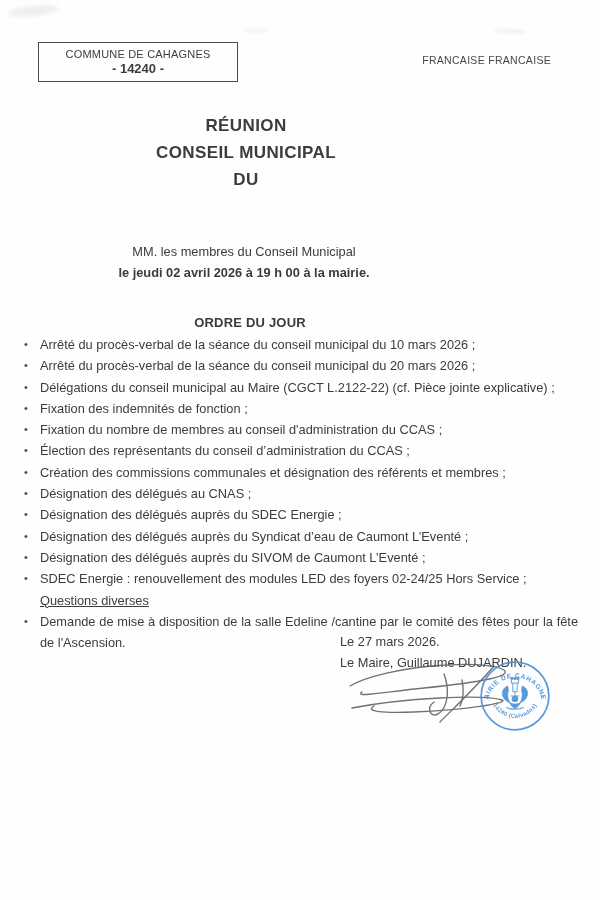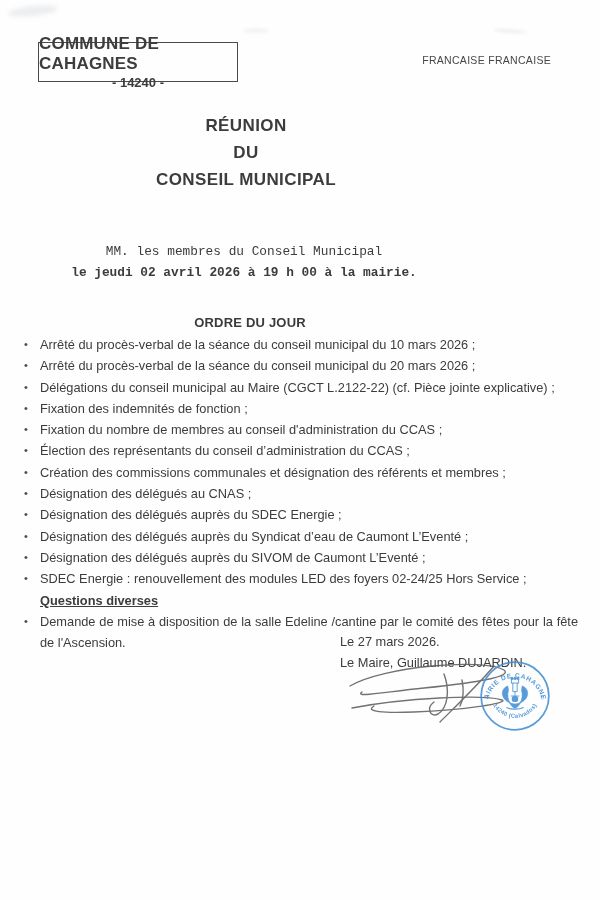--- a/index.html
+++ b/index.html
@@ -13,54 +13,54 @@
   }
   .page{position:absolute;inset:0;background:#fefefe;}
 
   
   .commune-box{
     position:absolute;left:38px;top:42px;width:198px;height:38px;
     border:1.5px solid #4a4a4a;
     display:flex;flex-direction:column;align-items:center;justify-content:center;
     gap:1px;
   }
-  .commune-box .l1{font-weight:bold;font-size:17px;color:#3d3d3d;letter-spacing:.2px;}
+  .commune-box .l1{font-weight:normal;font-size:11px;color:#3d3d3d;letter-spacing:.2px;}
   .commune-box .l2{font-weight:bold;font-size:13px;color:#3d3d3d;}
   .republique{
     position:absolute;right:49px;top:54px;
     font-size:10.5px;color:#474747;letter-spacing:.3px;
   }
 
   
   .doc-title{
     position:absolute;left:0;top:112px;width:492px;text-align:center;
     font-weight:bold;font-size:17px;color:#3c3c3c;line-height:27px;letter-spacing:.4px;
   }
 
   
   .intro{
     position:absolute;left:0;top:241px;width:488px;text-align:center;
-    font-size:12.8px;line-height:21.3px;color:#3c3c3c;font-family:Liberation Mono, monospace;
+    font-size:12.8px;line-height:21.3px;color:#3c3c3c;
   }
   .intro .bold{font-weight:bold;}
 
   
   .agenda-heading{
     position:absolute;left:0;top:315px;width:500px;text-align:center;
     font-weight:bold;font-size:13px;color:#3a3a3a;letter-spacing:.2px;
   }
   ul.agenda{
     position:absolute;left:22px;top:334px;width:556px;
     list-style:none;margin:0;padding:0;
     font-size:12.8px;line-height:21.3px;color:#3c3c3c;
   }
   ul.agenda li{position:relative;padding-left:18px;}
   ul.agenda .bullet{position:absolute;left:2px;top:0;font-size:11px;color:#4a4a4a;}
   ul.agenda .item-text{display:block;text-align:justify;}
-  .q-div{font-weight:bold;text-decoration:underline;text-align:left;}
+  .q-div{font-weight:normal;text-decoration:underline;text-align:left;}
 
   
   .closing{
     position:absolute;left:340px;top:631px;
     font-size:12.8px;line-height:21.3px;color:#3c3c3c;
   }
 
   
   .signature{position:absolute;left:344px;top:656px;width:180px;height:80px;}
   .stamp{position:absolute;left:479px;top:660px;width:72px;height:72px;opacity:.92;filter:blur(.2px);}
@@ -83,22 +83,22 @@
   <div class="smudge3"></div>
 
   <div class="commune-box">
     <div class="l1">COMMUNE DE CAHAGNES</div>
     <div class="l2">- 14240 -</div>
   </div>
   <div class="republique">FRANCAISE FRANCAISE</div>
 
   <div class="doc-title">
     <div>RÉUNION</div>
+    <div>CONSEIL MUNICIPAL</div>
     <div>DU</div>
-    <div>CONSEIL MUNICIPAL</div>
   </div>
 
   <div class="intro">
     <div>MM. les membres du Conseil Municipal</div>
     <div class="bold">le jeudi 02 avril 2026 à 19 h 00 à la mairie.</div>
   </div>
 
   <div class="agenda-heading">ORDRE DU JOUR</div>
 
   <ul class="agenda">

